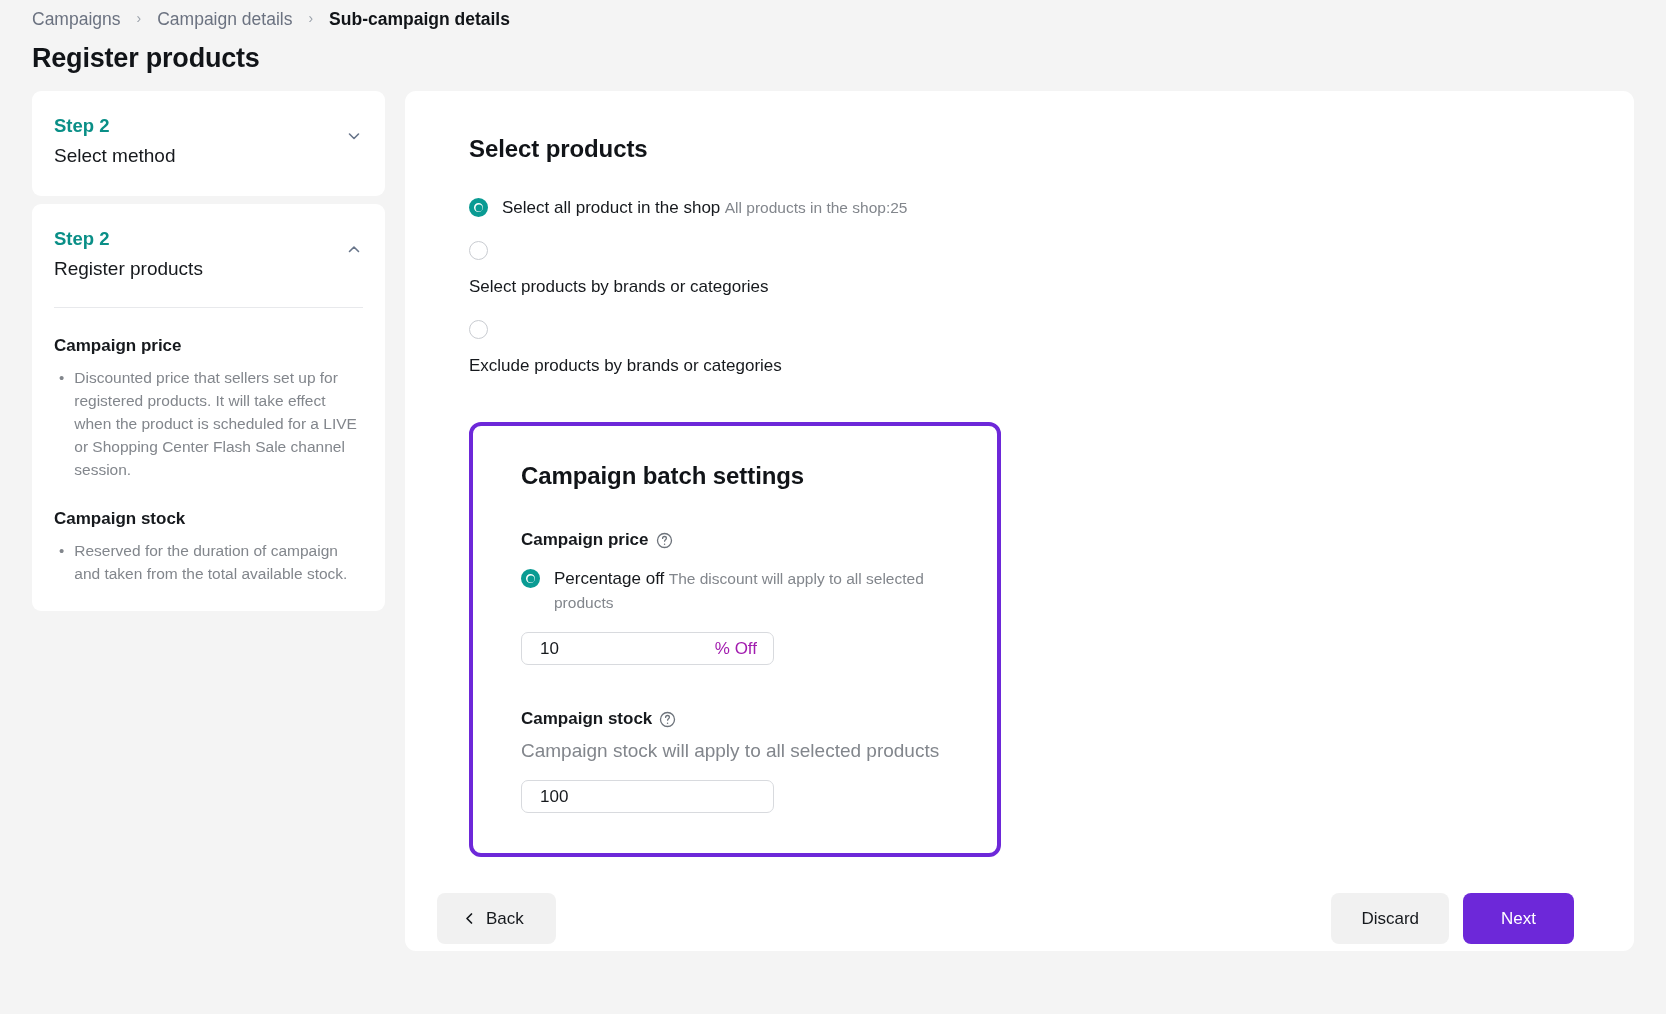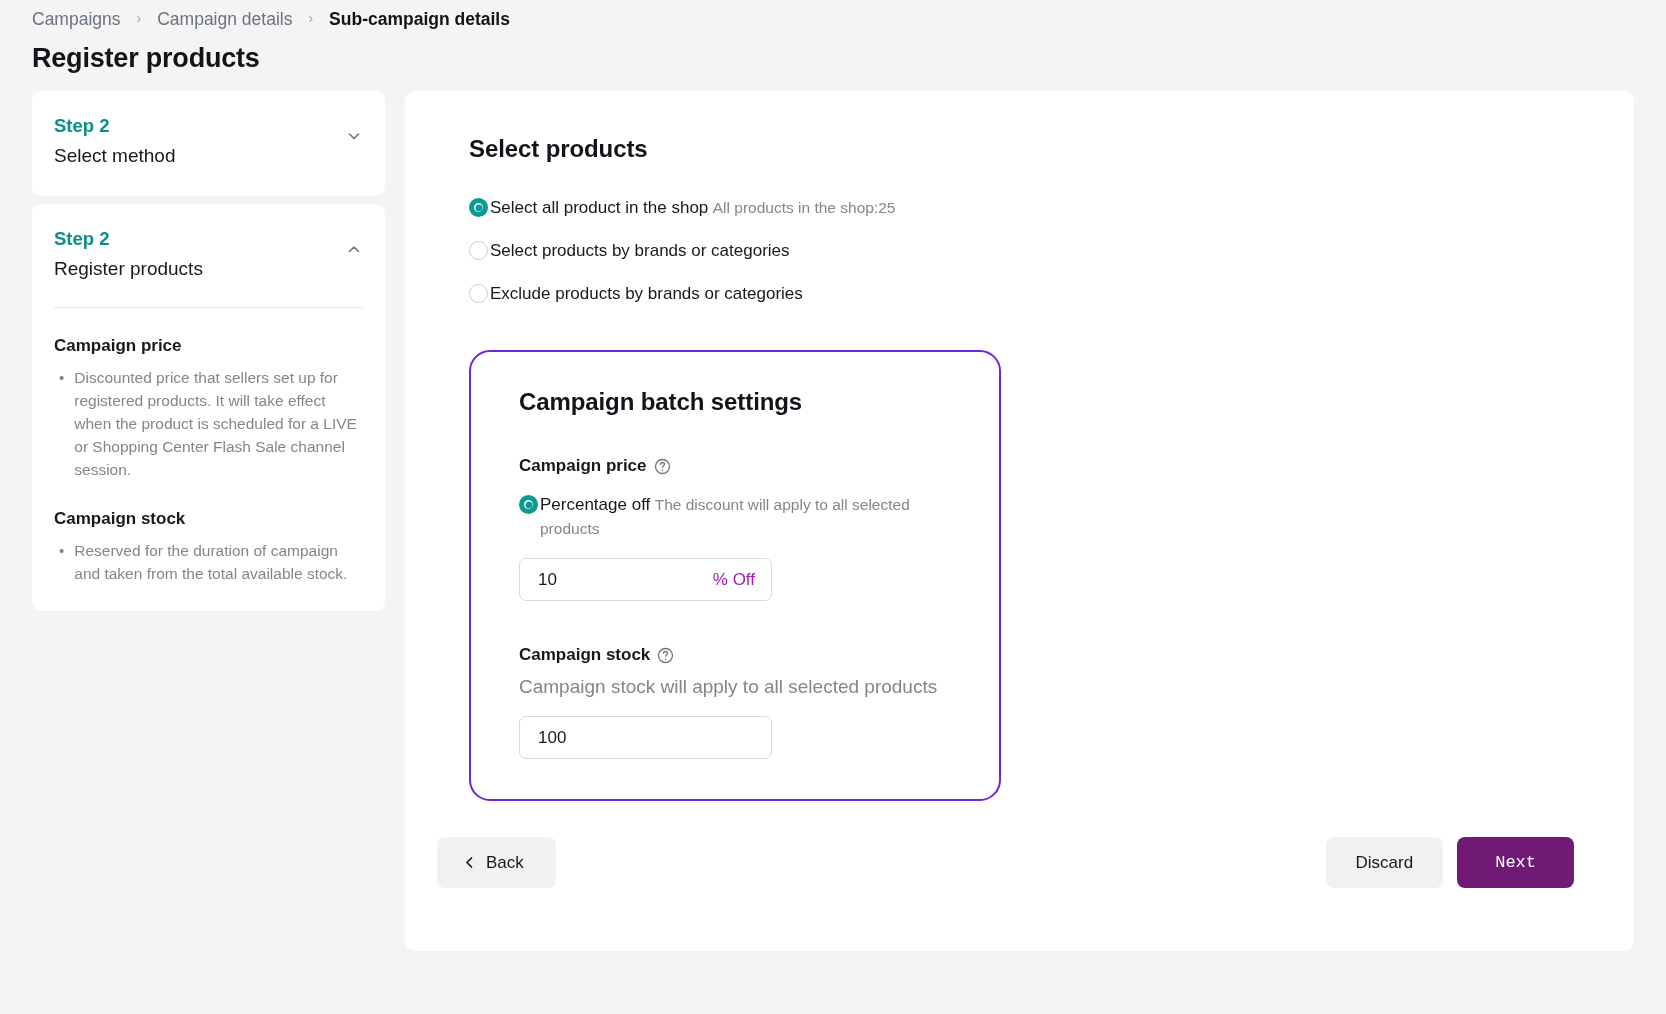--- a/index.html
+++ b/index.html
@@ -133,23 +133,23 @@
     font-weight: bold;
     line-height: 32px;
     letter-spacing: -0.1px;
   }
 
   
   .radio-list { margin-top: 30px; }
   .radio-row {
     display: flex;
     align-items: flex-start;
-    gap: 2px;
-  }
-  .radio-row + .radio-row { margin-top: 18px; }
+    gap: 14px;
+  }
+  .radio-row + .radio-row { margin-top: 18px; flex-direction: column; }
 
   .radio {
     width: 19px;
     height: 19px;
     border-radius: 50%;
     border: 1.6px solid #c9ccd1;
     background: #fff;
     flex: 0 0 19px;
     margin-top: 3px;
   }
@@ -178,22 +178,22 @@
     font-size: 15.5px;
     line-height: 23px;
     color: #82868c;
     margin-top: 4px;
   }
 
   
   .batch-wrap {
     margin-top: 44px;
     width: 532px;
-    border: 2px solid #6d28d9;
-    border-radius: 21px;
+    border: 4px solid #6d28d9;
+    border-radius: 12px;
     background: #ffffff;
     padding: 34px 40px 40px 48px;
   }
 
   .batch-title {
     font-size: 24px;
     font-weight: bold;
     line-height: 32px;
     letter-spacing: -0.1px;
   }
@@ -214,21 +214,21 @@
     color: #6d737b;
   }
   .help-icon svg { display: block; width: 17px; height: 17px; }
 
   .batch-price { margin-top: 36px; }
   .batch-radio { margin-top: 14px; }
 
   .input-box {
     margin-top: 18px;
     width: 253px;
-    height: 43px;
+    height: 33px;
     border: 1px solid #d8dade;
     border-radius: 7px;
     background: #fff;
     display: flex;
     align-items: center;
     padding: 0 16px 0 18px;
   }
   .input-value {
     font-size: 17px;
     line-height: 24px;
@@ -269,24 +269,23 @@
     justify-content: center;
     gap: 10px;
     height: 51px;
   }
   .btn-gray {
     background: #f1f1f1;
     color: #16191d;
     padding: 0 30px;
   }
   .btn-teal {
-    background: #701a75;
+    background: #6d28d9;
     color: #ffffff;
     padding: 0 38px;
-    font-family: Liberation Mono, monospace;
   }
   .btn-back { padding: 0 32px 0 26px; }
   .chev-left {
     width: 13px; height: 13px;
     color: #16191d;
     flex: 0 0 13px;
   }
   .chev-left svg { display: block; width: 13px; height: 13px; }
 
   .footer-right { display: flex; gap: 14px; }

